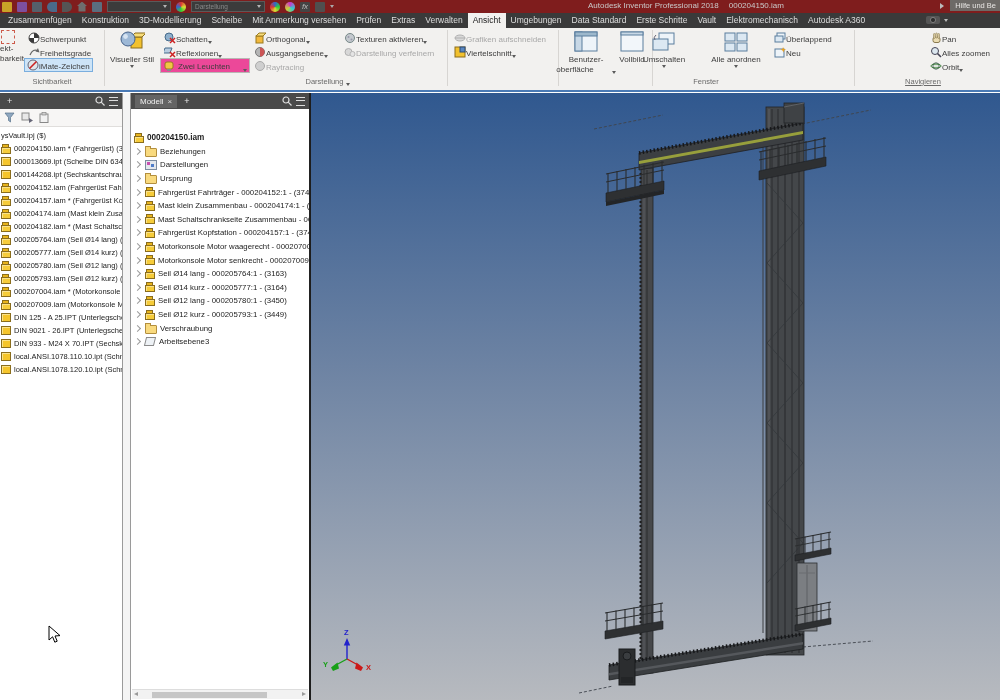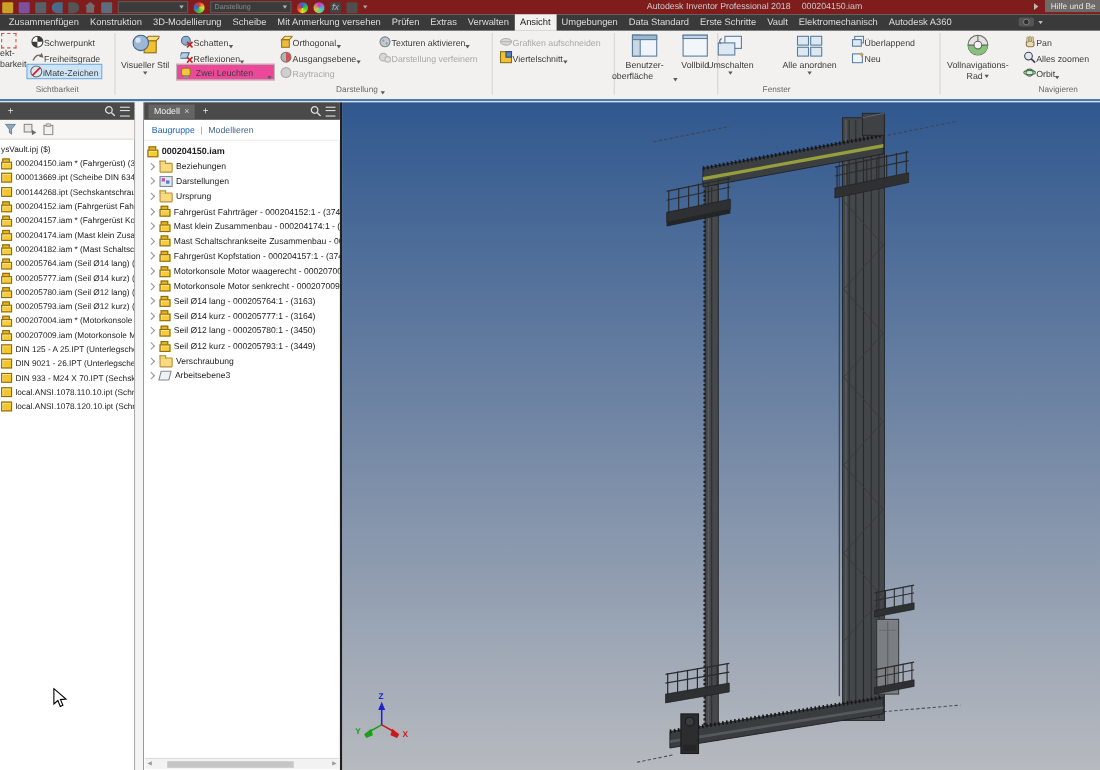--- a/index.html
+++ b/index.html
@@ -380,37 +380,20 @@
       <polygon points="9,1 10,3 12,3.5 10,4.5 9.5,6.5 8.5,4.5 6.5,3.5 8.5,3" fill="#e8a020"></polygon>
         </svg>
     </span>
     <span>Neu</span>
   </div>
   <div class="grp-label" style="left:560px;width:292px;">
     <span>Fenster</span>
   </div>
   <div class="rdiv" style="left:854px;"></div>
 
-  <div class="big-btn" style="left:856px;top:2px;width:66px;">
-    <span class="bic">
-      <svg width="26" height="24">
-          <circle cx="13" cy="11" r="9" fill="#e4e4e4" stroke="#666"></circle>
-      <path d="M4 11 A9 9 0 0 0 22 11 L13 11 Z" fill="#84c27a"></path>
-      <circle cx="13" cy="11" r="3.5" fill="#f4f4f4" stroke="#666"></circle>
-      <line x1="13" y1="2" x2="13" y2="7.5" stroke="#666"></line>
-          <line x1="4" y1="11" x2="9.5" y2="11" stroke="#666"></line>
-          <line x1="16.5" y1="11" x2="22" y2="11" stroke="#666"></line>
-        </svg>
-    </span>
-    <span>Vollnavigations-</span>
-    <span style="display:flex;align-items:center;gap:2px;">
-        <span>Rad</span>
-        <span class="arrow"></span>
-      </span>
-  </div>
   <div class="rbtn" style="left:928px;top:3px;">
     <span class="ric">
       <svg width="12" height="12">
           <rect x="3" y="5" width="7" height="5.5" rx="2" fill="#eadcb2" stroke="#8a7a50"></rect>
       <rect x="3.5" y="1.5" width="1.6" height="5" rx="0.8" fill="#eadcb2" stroke="#8a7a50" stroke-width="0.6"></rect>
       <rect x="5.7" y="1" width="1.6" height="5" rx="0.8" fill="#eadcb2" stroke="#8a7a50" stroke-width="0.6"></rect>
       <rect x="7.9" y="1.5" width="1.6" height="5" rx="0.8" fill="#eadcb2" stroke="#8a7a50" stroke-width="0.6"></rect>
         </svg>
     </span>
     <span>Pan</span>
@@ -427,21 +410,21 @@
   <div class="rbtn" style="left:928px;top:31px;">
     <span class="ric">
       <svg width="12" height="12">
           <circle cx="6" cy="6" r="3.2" fill="#dfe8df" stroke="#566"></circle>
       <ellipse cx="6" cy="6" rx="5.2" ry="2" fill="none" stroke="#3a7a3a"></ellipse>
         </svg>
     </span>
     <span>Orbit</span>
     <span class="arrow"></span>
   </div>
-  <div class="grp-label" style="left:924px;width:76px;">
+  <div class="grp-label" style="left:885px;width:76px;text-decoration:underline;">
     <span>Navigieren</span>
   </div>
 </div>
 
 <div class="abs left-panel">
   <div class="ptabs">
     <span class="ptab-plus">+</span>
     <span class="spacer"></span>
     <svg width="10" height="10">
       <circle cx="4" cy="4" r="3" fill="none" stroke="#ddd" stroke-width="1.2"></circle>
@@ -549,25 +532,20 @@
       <span>Modell</span>
       <span class="x">×</span>
     </span>
     <span class="ptab-plus">+</span>
     <span class="spacer"></span>
     <svg width="10" height="10">
       <circle cx="4" cy="4" r="3" fill="none" stroke="#ddd" stroke-width="1.2"></circle>
         <line x1="6.2" y1="6.2" x2="9.5" y2="9.5" stroke="#ddd" stroke-width="1.2"></line>
     </svg>
     <span class="hamb"></span>
-  </div>
-  <div class="browser-links">
-    <span class="lnk1">Baugruppe</span>
-    <span class="lnk-sep">|</span>
-    <span class="lnk2">Modellieren</span>
   </div>
   <div class="tree">
     <div class="trow root">
       <span class="ic-asm"></span>
       <span>000204150.iam</span>
     </div>
     <div id="tree-items">
         <div class="trow">
           <span class="caret"></span>
           <span class="ic-folder"></span>

